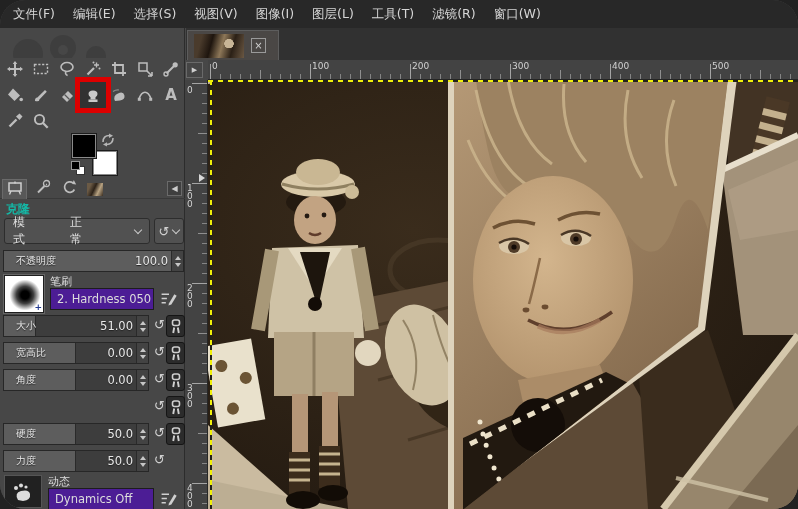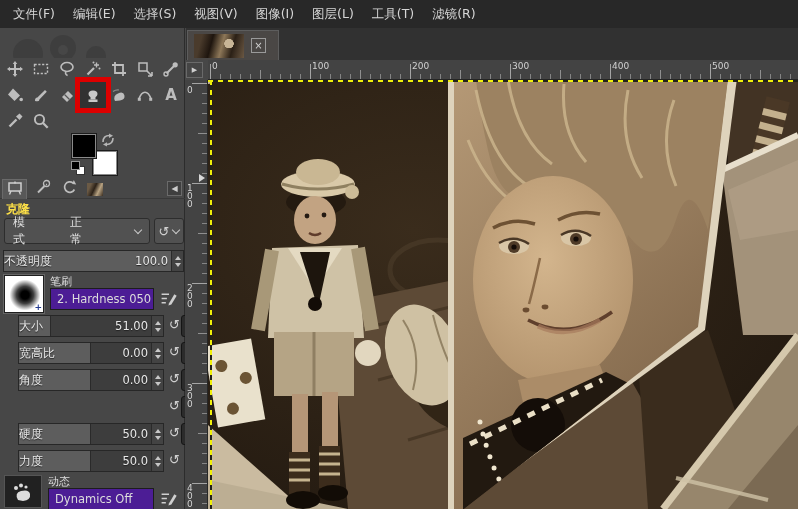--- a/index.html
+++ b/index.html
@@ -1,17 +1,17 @@
 <!DOCTYPE html>
 <html><head>
 <meta charset="utf-8">
 <style>
   html,body{margin:0;padding:0;background:#222;}
   *{box-sizing:border-box;font-family:"DejaVu Sans","Liberation Sans",sans-serif;}
-  .window{position:relative;width:798px;height:509px;background:#474747;overflow:hidden;-webkit-user-select:none;user-select:none;}
+  .window{position:relative;width:798px;height:509px;background:#474747;overflow:hidden;-webkit-user-select:none;user-select:none;border-radius:25px;}
 
   
   .menubar{position:absolute;left:0;top:0;width:798px;height:28px;background:#282828;display:flex;align-items:center;padding-left:4px;}
   .menubar .mi{color:#d6d6d6;font-size:12.5px;padding:0 9px;line-height:28px;white-space:nowrap;}
 
   
   .panel{position:absolute;left:0;top:28px;width:185px;height:481px;background:#474747;border-right:1px solid #2c2c2c;}
   .wilber{position:absolute;left:0;top:0;width:185px;height:30px;overflow:hidden;}
 
   .toolgrid{position:absolute;left:2px;top:28px;width:182px;display:grid;grid-template-columns:repeat(7,26px);grid-auto-rows:26px;}
@@ -29,35 +29,35 @@
   .mini .w{position:absolute;right:0;bottom:0;width:9px;height:9px;background:#fff;border:1px solid #333;}
   .mini .b{position:absolute;left:0;top:0;width:9px;height:9px;background:#000;border:1px solid #999;}
 
   
   .docktabs{position:absolute;left:0;top:150px;width:185px;height:21px;border-bottom:1px solid #393939;}
   .dtab{position:absolute;top:1px;width:25px;height:20px;display:flex;align-items:center;justify-content:center;color:#c2c2c2;}
   .dtab.active{background:#585858;border:1px solid #6a6a6a;border-bottom:none;}
   .dthumb{width:16px;height:13px;background:linear-gradient(115deg,#6b5a45 20%,#2c2218 45%,#b8a382 70%,#3a2d20);}
   .collapse{position:absolute;right:3px;top:3px;width:15px;height:15px;border:1px solid #6a6a6a;background:#3f3f3f;color:#ccc;display:flex;align-items:center;justify-content:center;font-size:8px;}
 
-  .opt-title{position:absolute;left:6px;top:173px;font-size:12px;font-weight:bold;color:#fde047;}
+  .opt-title{position:absolute;left:6px;top:173px;font-size:12px;font-weight:bold;color:#14b8a6;}
 
   
   .mode-btn{position:absolute;left:4px;top:190px;width:146px;height:26px;background:#515151;border:1px solid #2d2d2d;border-radius:3px;display:flex;align-items:center;padding:0 8px;color:#dcdcdc;font-size:12px;gap:44px;}
   .mode-btn .val{margin-left:auto;}
   .chev{width:6px;height:6px;border-right:1.7px solid #c9c9c9;border-bottom:1.7px solid #c9c9c9;transform:rotate(45deg);margin-left:8px;margin-top:-3px;flex:none;}
   .modereset-btn{position:absolute;left:154px;top:190px;width:30px;height:26px;background:#515151;border:1px solid #2d2d2d;border-radius:3px;display:flex;align-items:center;justify-content:center;color:#d0d0d0;}
   .modereset-btn .chev{margin-left:4px;}
   .reset-glyph{font-size:13px;line-height:1;color:#d0d0d0;}
 
   
-  .srow{position:absolute;left:15px;width:196px;height:22px;}
+  .srow{position:absolute;left:0;width:196px;height:22px;}
   .sbox{position:absolute;left:3px;top:0;width:146px;height:22px;background:#3d3d3d;border:1px solid #272727;overflow:hidden;display:flex;align-items:center;}
   .sfill{position:absolute;left:0;top:0;bottom:0;background:#5d5d5d;border-right:1px solid #2a2a2a;}
-  .slabel{position:relative;z-index:1;font-size:12px;color:#e8e8e8;text-shadow:0 1px 1px #222;}
+  .slabel{position:relative;z-index:1;font-size:10px;color:#e8e8e8;text-shadow:0 1px 1px #222;margin-left:12px;}
   .svalue{position:relative;z-index:1;margin-left:auto;font-size:11.5px;color:#e8e8e8;padding-right:3px;text-shadow:0 1px 1px #222;}
   .spin{position:relative;z-index:1;width:12px;height:100%;border-left:1px solid #2a2a2a;display:flex;flex-direction:column;align-items:center;justify-content:center;gap:3px;flex:none;background:#434343;}
   .up{width:0;height:0;border-left:3.5px solid transparent;border-right:3.5px solid transparent;border-bottom:4px solid #c7c7c7;}
   .dn{width:0;height:0;border-left:3.5px solid transparent;border-right:3.5px solid transparent;border-top:4px solid #c7c7c7;}
   .sreset{position:absolute;left:154px;top:3px;font-size:13px;color:#cfcfcf;line-height:1;}
   .slink{position:absolute;left:166px;top:0;width:19px;height:22px;background:#2b2b2b;border:1px solid #151515;border-radius:3px;display:flex;align-items:center;justify-content:center;}
 
   
   .oprow{position:absolute;left:3px;top:222px;width:181px;height:22px;background:#3d3d3d;border:1px solid #272727;display:flex;align-items:center;overflow:hidden;}
 
@@ -106,20 +106,21 @@
 
   <div class="menubar">
     <span class="mi">文件(F)</span>
     <span class="mi">编辑(E)</span>
     <span class="mi">选择(S)</span>
     <span class="mi">视图(V)</span>
     <span class="mi">图像(I)</span>
     <span class="mi">图层(L)</span>
     <span class="mi">工具(T)</span>
     <span class="mi">滤镜(R)</span>
+    <span class="mi">窗口(W)</span>
   </div>
 
   <div class="panel">
 
     <div class="wilber">
       <svg width="185" height="30">
           <circle cx="28" cy="26" r="15" fill="#3e3e3e"></circle>
           <circle cx="63" cy="20" r="13" fill="#3e3e3e"></circle>
           <circle cx="96" cy="28" r="10" fill="#3e3e3e"></circle>
           <circle cx="63" cy="22" r="5" fill="#474747"></circle>

